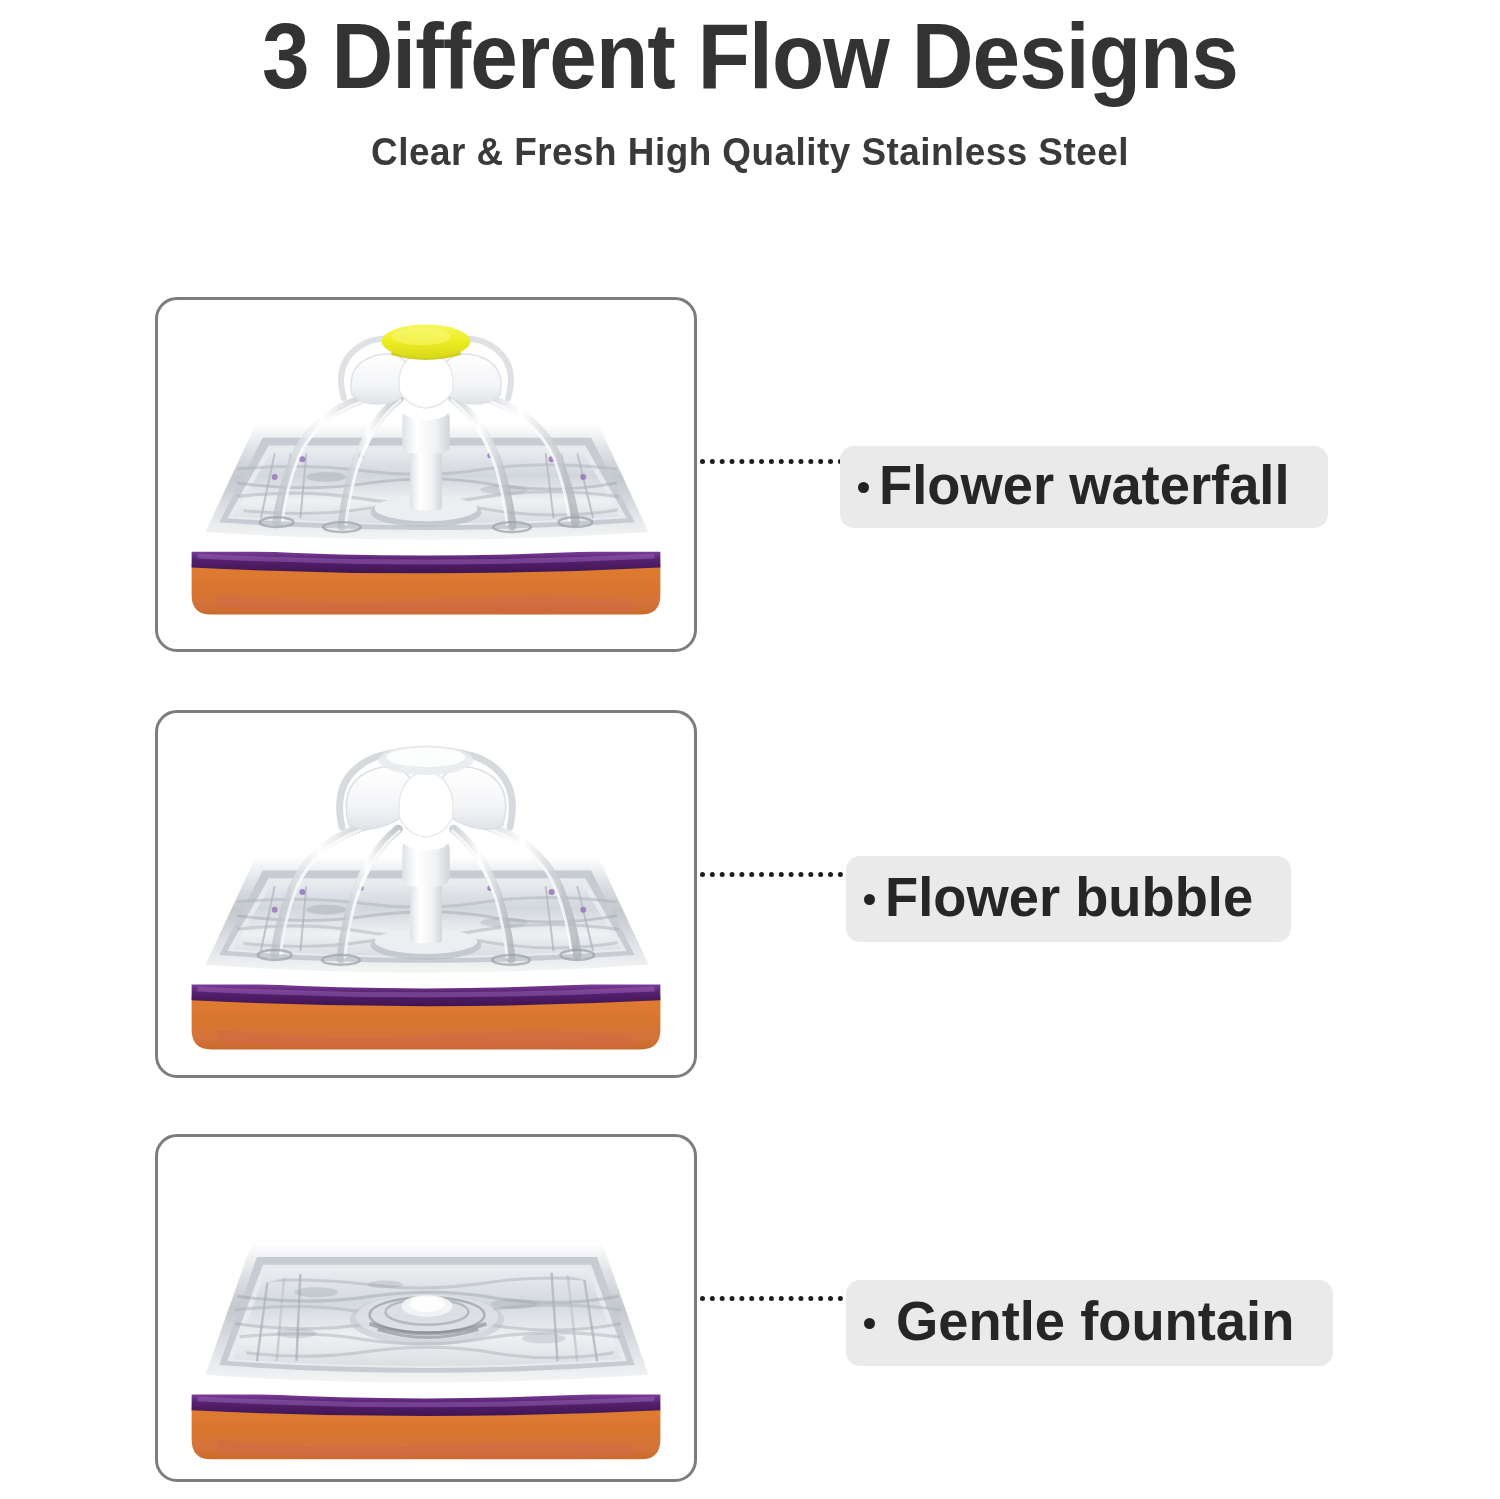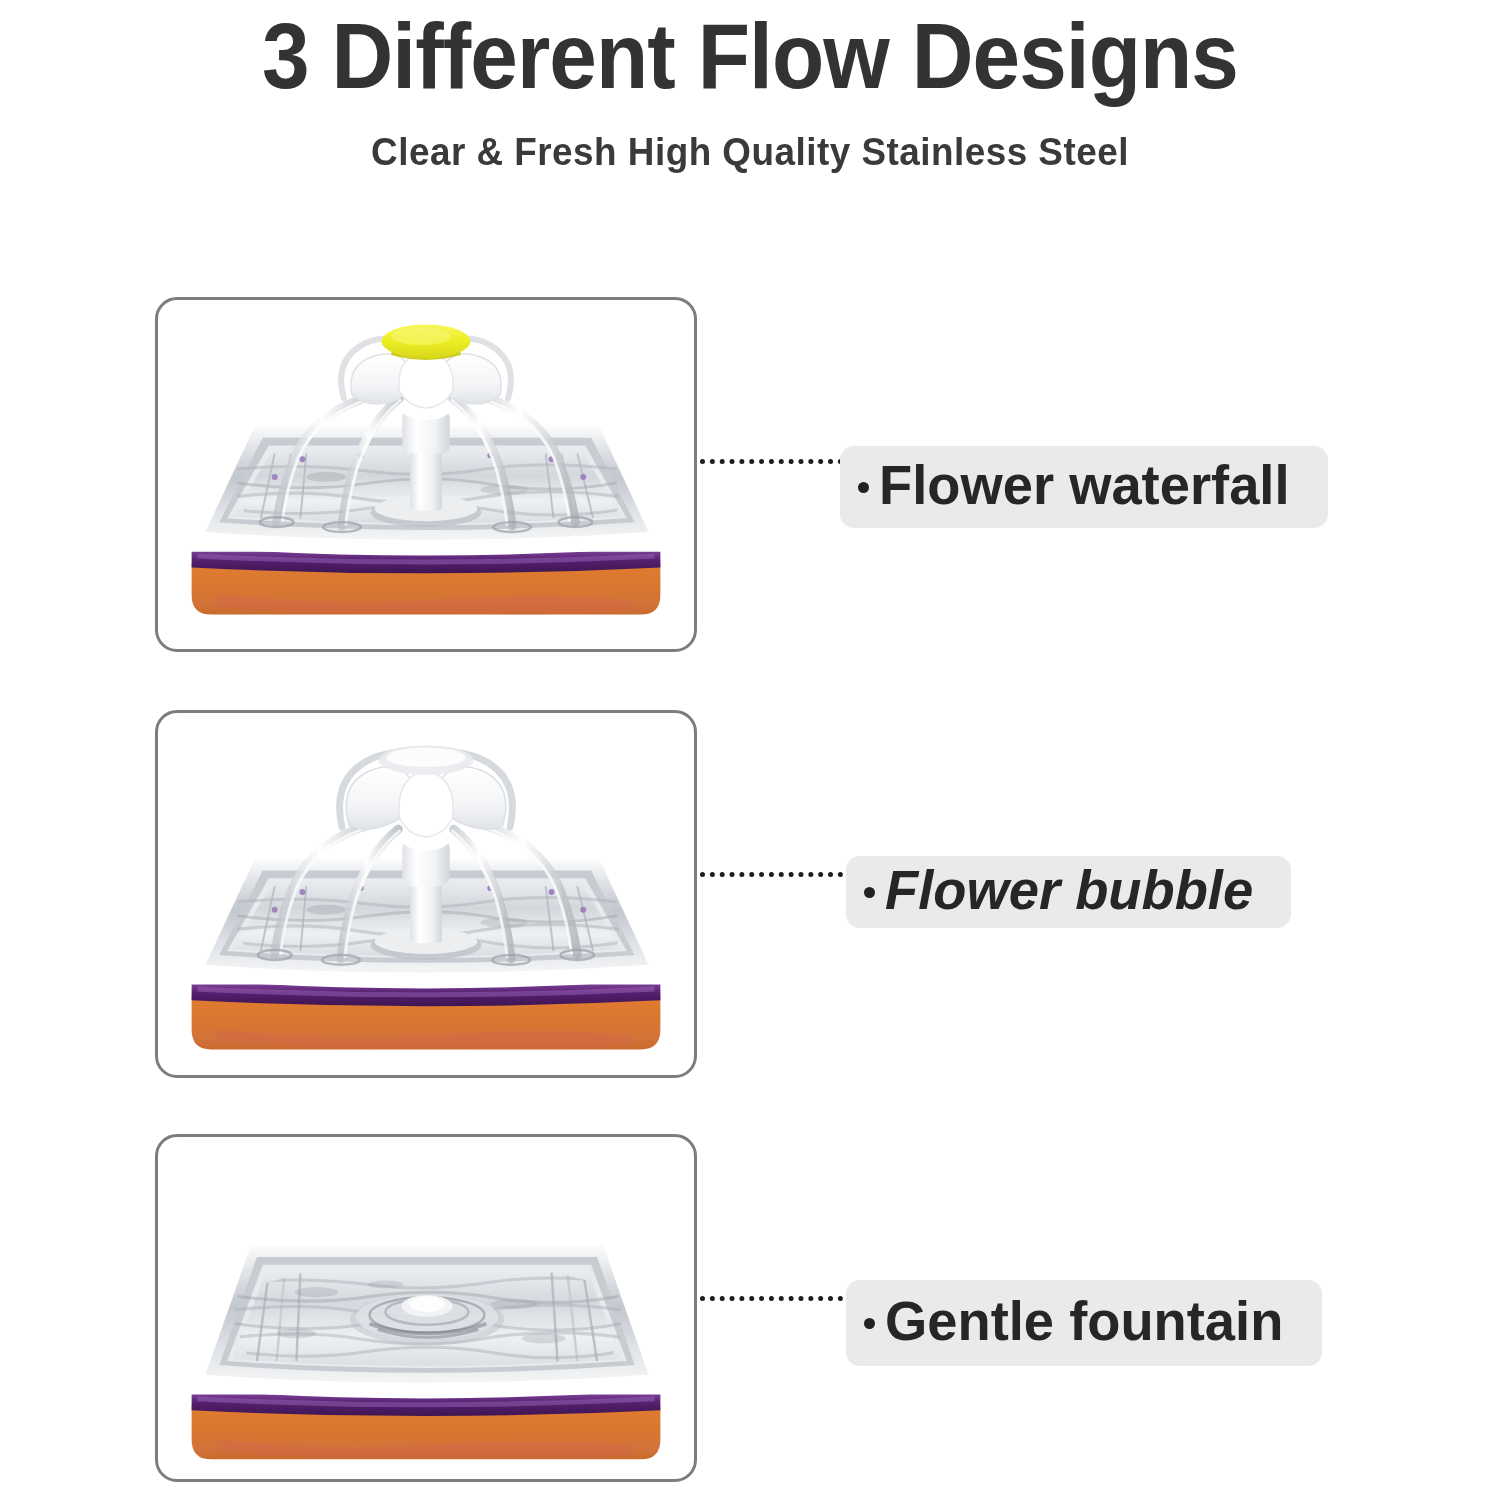--- a/index.html
+++ b/index.html
@@ -387,21 +387,21 @@
           <path d="M186,116 Q174,62 222,44 Q271,30 320,44 Q368,62 356,116" fill="none" stroke="#cfd3d8" stroke-width="7" opacity="0.85" stroke-linecap="round"></path>
           <ellipse cx="271" cy="48" rx="48" ry="15" fill="#e9ebee" opacity="0.9"></ellipse>
           <ellipse cx="271" cy="45" rx="40" ry="10" fill="#ffffff" opacity="0.85"></ellipse>
         </g>
       </svg>
     </div>
   </div>
 
   <div class="connector" style="top:872px; left:700px; width:143px;"></div>
 
-  <div class="label-pill" style="top:828px; left:846px; height:72px;font-style:italic;">
+  <div class="label-pill" style="top:828px; left:846px; height:86px;">
     <span class="label-bullet"></span>
     <span class="label-text">Flower bubble</span>
   </div>
 </div>
 
 <div class="row" style="top:0;">
 
   <div class="panel-frame" style="top:1134px; height:348px;">
     <div class="product">
       <svg viewBox="0 0 542 348" preserveAspectRatio="none">
@@ -480,17 +480,17 @@
           <ellipse cx="272" cy="170" rx="18" ry="8" fill="#ffffff" opacity="0.9"></ellipse>
           <path d="M214,190 Q240,200 272,200 Q306,200 332,190" fill="none" stroke="#6f757c" stroke-width="4" opacity="0.5"></path>
           <path d="M222,196 Q248,204 272,204 Q298,204 324,196" fill="none" stroke="#5e646b" stroke-width="3" opacity="0.4"></path>
         </g>
       </svg>
     </div>
   </div>
 
   <div class="connector" style="top:1296px; left:700px; width:143px;"></div>
 
-  <div class="label-pill" style="top:1252px; left:846px; height:86px;">
+  <div class="label-pill" style="top:1252px; left:846px; height:86px;gap:11px;">
     <span class="label-bullet"></span>
     <span class="label-text">Gentle fountain</span>
   </div>
 </div>
 
 </body></html>

